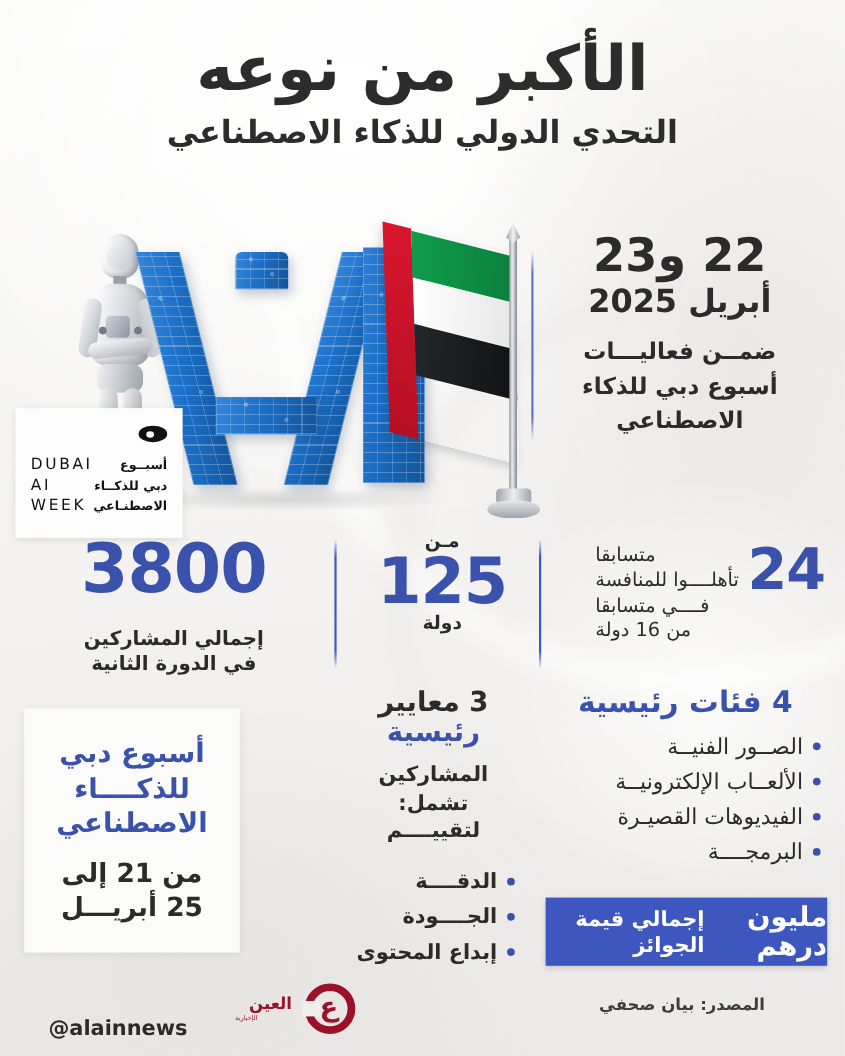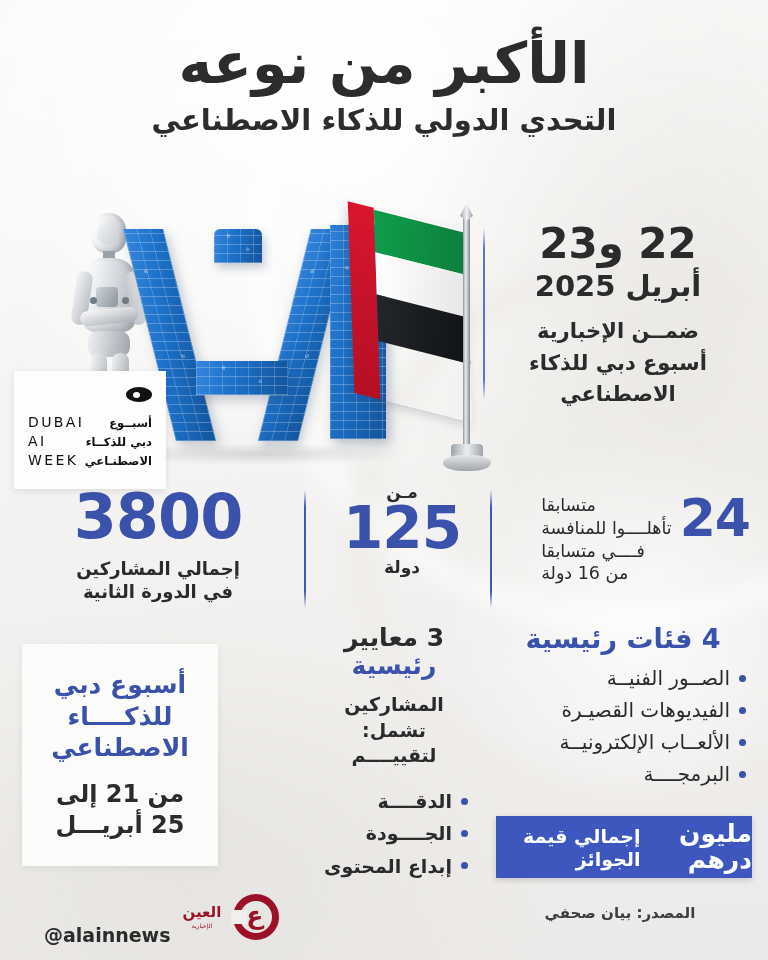--- a/index.html
+++ b/index.html
@@ -129,21 +129,21 @@
   .dv2{right:276px;}
 
   .stat{position:absolute;text-align:center;}
   .stat-3800{right:470px;top:0;width:280px;}
   .stat-125{right:286px;top:-4px;width:160px;}
   .stat-24{right:0px;top:6px;width:272px;}
 
   .big-num{font-size:62px;font-weight:bold;color:#3a52ab;line-height:.95;letter-spacing:-1px;}
   .num-125{font-size:58px;}
   .num-24{font-size:52px;}
-  .stat-cap{font-size:18px;font-weight:bold;color:#2b2b2b;line-height:1.28;margin-top:10px;}
+  .stat-cap{font-size:18px;font-weight:bold;color:#2b2b2b;line-height:1.28;margin-top:22px;}
   .small-word{font-size:17px;font-weight:bold;color:#2b2b2b;line-height:1;}
   .stat-24-flex{display:flex;align-items:flex-start;justify-content:flex-start;gap:8px;padding-right:18px;direction:rtl;}
   .stat-24-txt{text-align:left;font-size:17.5px;font-weight:normal;line-height:1.3;color:#2b2b2b;}
   .stat-24-txt .j{display:block;}
 
   
   .lower{position:absolute;left:0;right:0;top:616px;height:300px;z-index:6;}
 
   
   .col-cat{position:absolute;right:16px;top:8px;width:258px;text-align:center;}
@@ -180,21 +180,21 @@
   .source{position:absolute;right:18px;top:288px;width:260px;text-align:center;
     font-size:15px;font-weight:bold;color:#3d3d3d;}
 
   
   .footer{position:absolute;left:44px;bottom:14px;display:flex;align-items:center;gap:12px;z-index:7;}
   .logo-mark{position:relative;width:46px;height:46px;}
   .logo-ring{position:absolute;inset:0;border-radius:50%;border:7px solid #9b1127;box-sizing:border-box;}
   .logo-cut{position:absolute;left:-2px;top:16px;width:16px;height:14px;background:#f1efed;}
   .logo-glyph{position:absolute;left:13px;top:9px;font-size:25px;font-weight:bold;color:#9b1127;line-height:1;}
   .logo-txt{display:flex;flex-direction:column;align-items:center;}
-  .logo-ar{font-size:15px;font-weight:bold;color:#9b1127;line-height:1;}
+  .logo-ar{font-size:15px;font-weight:bold;color:#9b1127;line-height:1;margin-left:44px;}
   .logo-ar-sub{font-size:6px;color:#9b1127;letter-spacing:.5px;margin-top:2px;}
   .handle{font-size:19px;font-weight:bold;color:#2b2b2b;direction:ltr;margin-top:36px;}
 </style>
 </head>
 <body>
 
 <div id="root">
 
   <div class="bg-base"></div>
   <div class="bg-swoosh sw1"></div>
@@ -264,25 +264,25 @@
         <span class="badge-ar">دبي للذكــاء</span>
         <span class="badge-en">AI</span>
       </div>
       <div class="badge-row">
         <span class="badge-ar">الاصطنـاعي</span>
         <span class="badge-en">WEEK</span>
       </div>
     </div>
   </div>
 
-  <div style="position:absolute;right:30px;top:222px;width:240px;text-align:center;z-index:6;">
+  <div style="position:absolute;right:30px;top:210px;width:240px;text-align:center;z-index:6;">
     <div style="font-size:42px;font-weight:bold;color:#2b2b2b;line-height:1.05;">22 و23</div>
     <div style="font-size:29px;font-weight:bold;color:#2b2b2b;line-height:1.25;margin-top:2px;">أبريل 2025</div>
     <div style="margin-top:12px;font-size:21px;font-weight:bold;color:#2b2b2b;line-height:1.5;">
-      <div>ضمــن الإخبارية</div>
+      <div>ضمــن فعاليـــات</div>
       <div>أسبوع دبي للذكاء</div>
       <div>الاصطناعي</div>
     </div>
   </div>
   <div style="position:absolute;right:283px;top:228px;width:2px;height:172px;z-index:6;
               background:linear-gradient(180deg,rgba(61,87,190,0),#5e72cb 12%,#5e72cb 88%,rgba(61,87,190,0));"></div>
 
   <div class="stats">
     <div class="divider dv1"></div>
     <div class="divider dv2"></div>
@@ -318,25 +318,25 @@
 
     <div class="col-cat">
       <div class="cat-head">4 فئات رئيسية</div>
       <ul class="cat-list">
         <li class="cat-item">
           <span class="dot"></span>
           <span>الصــور الفنيــة</span>
         </li>
         <li class="cat-item">
           <span class="dot"></span>
+          <span>الألعــاب الإلكترونيــة</span>
+        </li>
+        <li class="cat-item">
+          <span class="dot"></span>
           <span>الفيديوهات القصيـرة</span>
-        </li>
-        <li class="cat-item">
-          <span class="dot"></span>
-          <span>الألعــاب الإلكترونيــة</span>
         </li>
         <li class="cat-item">
           <span class="dot"></span>
           <span>البرمجــــة</span>
         </li>
       </ul>
     </div>
 
     <div class="col-crit">
       <div class="crit-head">

